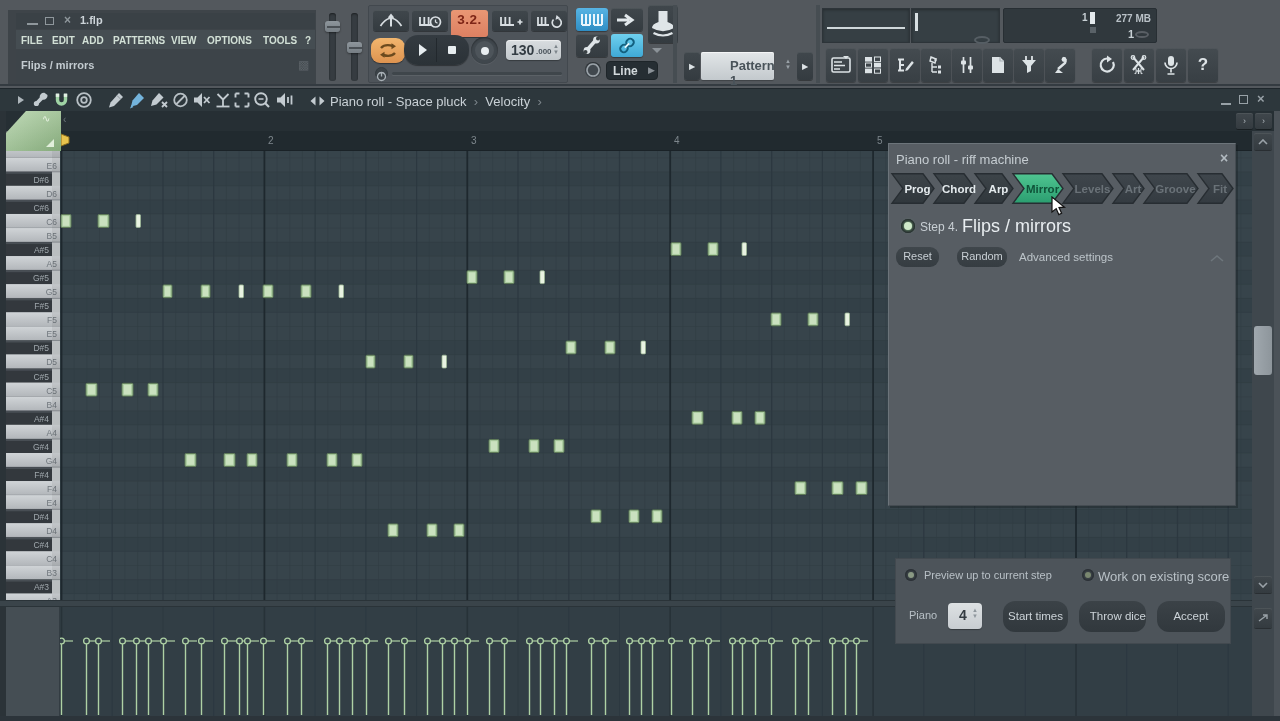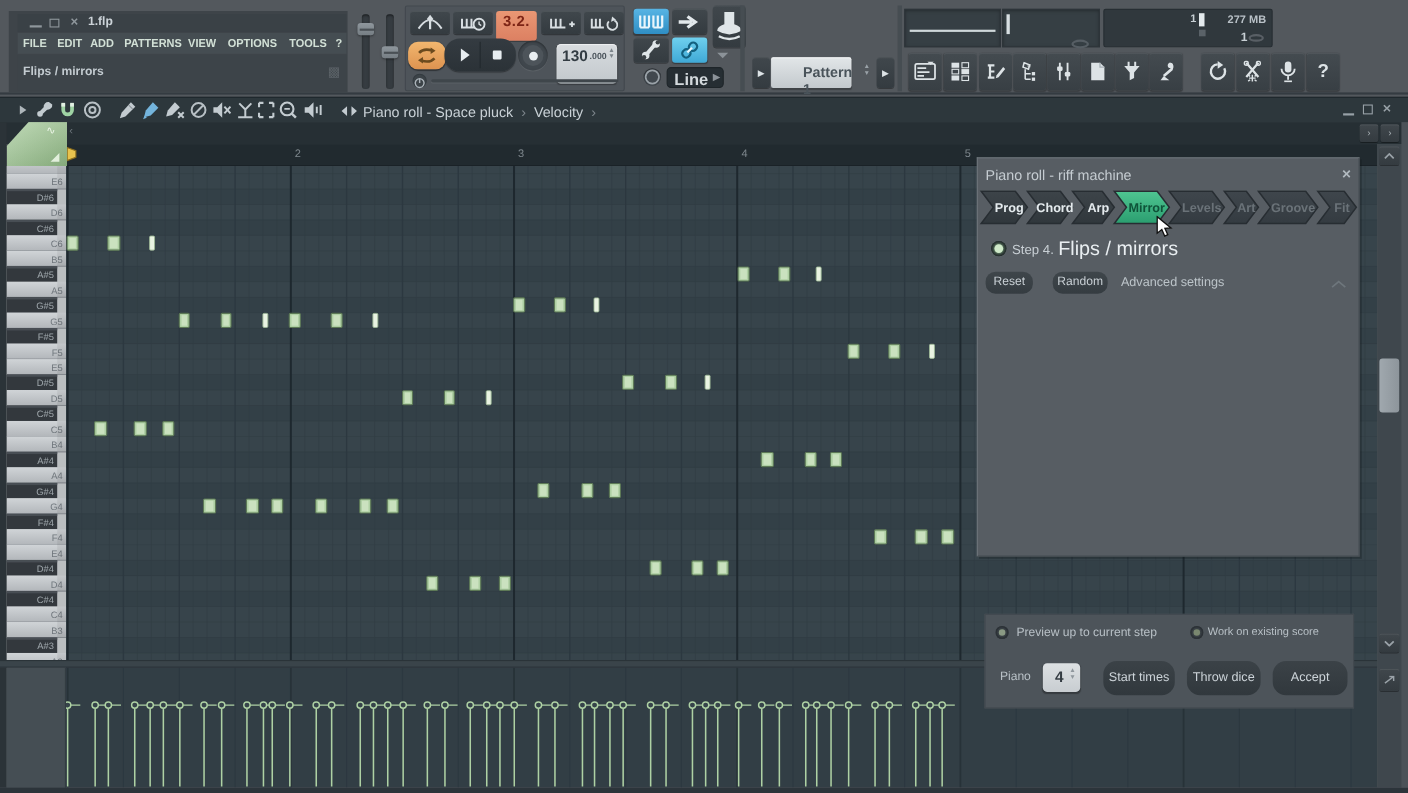--- a/index.html
+++ b/index.html
@@ -82,21 +82,21 @@
         <path d="M20.5 5.2 l4.5 3 -4.5 3 z" fill="#6b4a1e"></path>
         <path d="M13.5 19.8 l-4.5 -3 4.5 -3 z" fill="#6b4a1e"></path>
       </svg></div>
 <div class="abs" style="left:404px;top:35px;width:65px;height:30px;background:linear-gradient(180deg,#343b41,#2b3237);border-radius:14px;box-shadow:0 1px 1px rgba(0,0,0,.4)"></div>
 <div class="abs" style="left:436px;top:38px;width:1px;height:24px;background:#22282d"></div>
 <div class="abs" style="left:419px;top:44px;width:0;height:0;border-left:8px solid #e7edf0;border-top:6px solid transparent;border-bottom:6px solid transparent"></div>
 <div class="abs" style="left:448px;top:46px;width:8px;height:8px;background:#e7edf0;border-radius:1px"></div>
 <div class="abs" style="left:471px;top:37px;width:27px;height:27px;border-radius:50%;background:#40474d;box-shadow:inset 0 1px 2px rgba(0,0,0,.4),0 1px 0 rgba(255,255,255,.07)"></div>
 <div class="abs" style="left:475px;top:41px;width:19px;height:19px;border-radius:50%;background:#4d545a"></div>
 <div class="abs" style="left:480.5px;top:46.5px;width:8px;height:8px;border-radius:50%;background:#e9eef1"></div>
-<div class="abs" style="left:506px;top:40px;width:55px;height:36px;background:linear-gradient(180deg,#d8dcdf,#c2c8cc);border-radius:4px;box-shadow:inset 0 1px 1px rgba(255,255,255,.6),0 1px 1px rgba(0,0,0,.3)">
+<div class="abs" style="left:506px;top:40px;width:55px;height:20px;background:linear-gradient(180deg,#d8dcdf,#c2c8cc);border-radius:4px;box-shadow:inset 0 1px 1px rgba(255,255,255,.6),0 1px 1px rgba(0,0,0,.3)">
   <span class="abs" style="left:5px;top:2px;color:#333c43;font-size:14px;font-weight:bold">130</span>
       <span class="abs" style="left:30px;top:7px;color:#49525a;font-size:8px;font-weight:bold">.000</span>
   <span class="abs" style="left:47px;top:3px;color:#7d858b;font-size:6px;line-height:6px">▲<br>▼</span>
 </div>
 <div class="abs" style="left:375px;top:67px;width:13px;height:13px;border-radius:50%;background:#3c4348;border:1px solid #343b40"><svg width="11" height="11" viewBox="0 0 11 11">
         <path d="M5.5 1.5 a4 4 0 1 0 .01 0" stroke="#aab2b8" stroke-width="1.3" fill="none"></path>
         <line x1="5.5" y1="1.5" x2="5.5" y2="5.5" stroke="#aab2b8" stroke-width="1.3"></line>
       </svg></div>
 <div class="abs" style="left:392px;top:72px;width:170px;height:3px;background:#3f464b;border-radius:2px;box-shadow:0 1px 0 rgba(255,255,255,.08)"></div>
 
@@ -128,21 +128,21 @@
           <rect x="8" y="8" width="7.5" height="7" rx="3.2" fill="none" stroke="#13607f" stroke-width="2"></rect>
           <rect x="16.5" y="8" width="7.5" height="7" rx="3.2" fill="none" stroke="#13607f" stroke-width="2"></rect>
           <line x1="13" y1="11.5" x2="19" y2="11.5" stroke="#e8f7fd" stroke-width="2"></line>
         </g>
       </svg></div>
 <div class="abs" style="left:652px;top:48px;width:0;height:0;border-top:5px solid #8b9298;border-left:5px solid transparent;border-right:5px solid transparent"></div>
 <div class="abs" style="left:585px;top:62px;width:16px;height:16px;border-radius:50%;background:#41484e;box-shadow:inset 0 1px 2px rgba(0,0,0,.4)"><svg width="16" height="16" viewBox="0 0 16 16">
         <path d="M8 2 a6 6 0 1 0 .01 0" stroke="#9aa2a8" stroke-width="1.5" fill="none"></path>
       </svg></div>
 <div class="abs" style="left:606px;top:61px;width:52px;height:19px;background:#262e33;border-radius:4px;border:1px solid #1e2529">
-  <span class="abs" style="left:6px;top:2px;color:#d4dadd;font-size:15px;font-weight:bold">Line</span>
+  <span class="abs" style="left:6px;top:2px;color:#d4dadd;font-size:12px;font-weight:bold">Line</span>
   <span class="abs" style="left:41px;top:3px;color:#8b9298;font-size:9px">▶</span>
 </div>
 
 <div class="abs" style="left:673px;top:5px;width:4px;height:78px;background:#464d52"></div>
 
 <div class="btn" style="left:684px;top:52px;width:16px;height:28px">
       <span style="color:#dde3e6;font-size:8px">▶</span>
     </div>
 <div class="abs" style="left:701px;top:52px;width:73px;height:28px;background:linear-gradient(180deg,#e2e6e8,#c3c9cd);border-radius:2px;box-shadow:inset 0 1px 1px rgba(255,255,255,.7),0 1px 1px rgba(0,0,0,.25)">
   <span class="abs" style="left:29px;top:6px;color:#49535a;font-size:13px;font-weight:bold">Pattern 1</span>
@@ -1001,28 +1001,28 @@
         <path d="M1 7 l6 -5 6 5" stroke="#6e767c" stroke-width="1.6" fill="none"></path>
       </svg>
 
 
   <div class="abs" style="left:6px;top:414px;width:336px;height:86px;background:#4d545a;border:1px solid #42494f">
     <div class="abs" style="left:9px;top:10px;width:12px;height:12px;border-radius:50%;background:#383f44;box-shadow:inset 0 0 0 1.5px #2c3237"></div>
     <div class="abs" style="left:12px;top:13px;width:6px;height:6px;border-radius:50%;background:#8a9a84"></div>
     <span class="abs" style="left:28px;top:10px;color:#b8c0c6;font-size:11px">Preview up to current step</span>
     <div class="abs" style="left:186px;top:10px;width:12px;height:12px;border-radius:50%;background:#383f44;box-shadow:inset 0 0 0 1.5px #2c3237"></div>
     <div class="abs" style="left:189px;top:13px;width:6px;height:6px;border-radius:50%;background:#79876f"></div>
-    <span class="abs" style="left:202px;top:10px;color:#b8c0c6;font-size:10px">Work on existing score</span>
+    <span class="abs" style="left:202px;top:10px;color:#b8c0c6;font-size:13px">Work on existing score</span>
     <span class="abs" style="left:13px;top:50px;color:#b8c0c6;font-size:11px">Piano</span>
     <div class="abs" style="left:52px;top:44px;width:34px;height:26px;background:linear-gradient(180deg,#dde1e3,#c8cdd1);border-radius:4px;box-shadow:0 1px 1px rgba(0,0,0,.3)">
       <span class="abs" style="left:11px;top:4px;color:#343c42;font-size:14px;font-weight:bold">4</span>
       <span class="abs" style="left:24px;top:4px;color:#8f979d;font-size:6px;line-height:6px">▲<br>▼</span>
     </div>
     <div class="abs" style="left:107px;top:42px;width:65px;height:31px;background:linear-gradient(180deg,#3b4247,#31383d);border-radius:12px;text-align:center;line-height:30px;color:#ccd3d8;font-size:11.5px">Start times</div>
-    <div class="abs" style="left:183px;top:42px;width:67px;height:31px;background:linear-gradient(180deg,#3b4247,#31383d);border-radius:12px;text-align:center;line-height:30px;color:#ccd3d8;font-size:11.5px">Throw dice</div>
+    <div class="abs" style="left:183px;top:42px;width:67px;height:31px;background:linear-gradient(180deg,#3b4247,#31383d);border-radius:12px;text-align:right;line-height:30px;color:#ccd3d8;font-size:11.5px">Throw dice</div>
     <div class="abs" style="left:261px;top:42px;width:68px;height:31px;background:linear-gradient(180deg,#3b4247,#31383d);border-radius:12px;text-align:center;line-height:30px;color:#ccd3d8;font-size:11.5px">Accept</div>
   </div>
 </div>
 
 <svg class="abs" style="left:1050px;top:196px;z-index:50" width="17" height="22" viewBox="0 0 17 22">
       <path d="M2 1 L2 16 L6.2 12.6 L8.8 18.6 L11.6 17.3 L9 11.6 L14.5 11.2 Z" fill="#fff" stroke="#111" stroke-width="1.2"></path>
     </svg>
 
 </div>
 

